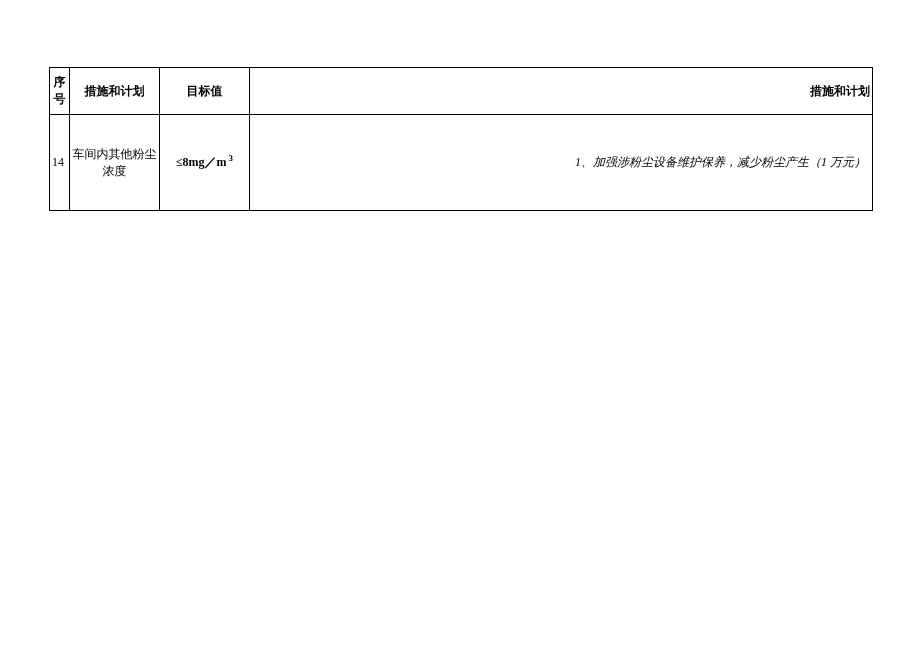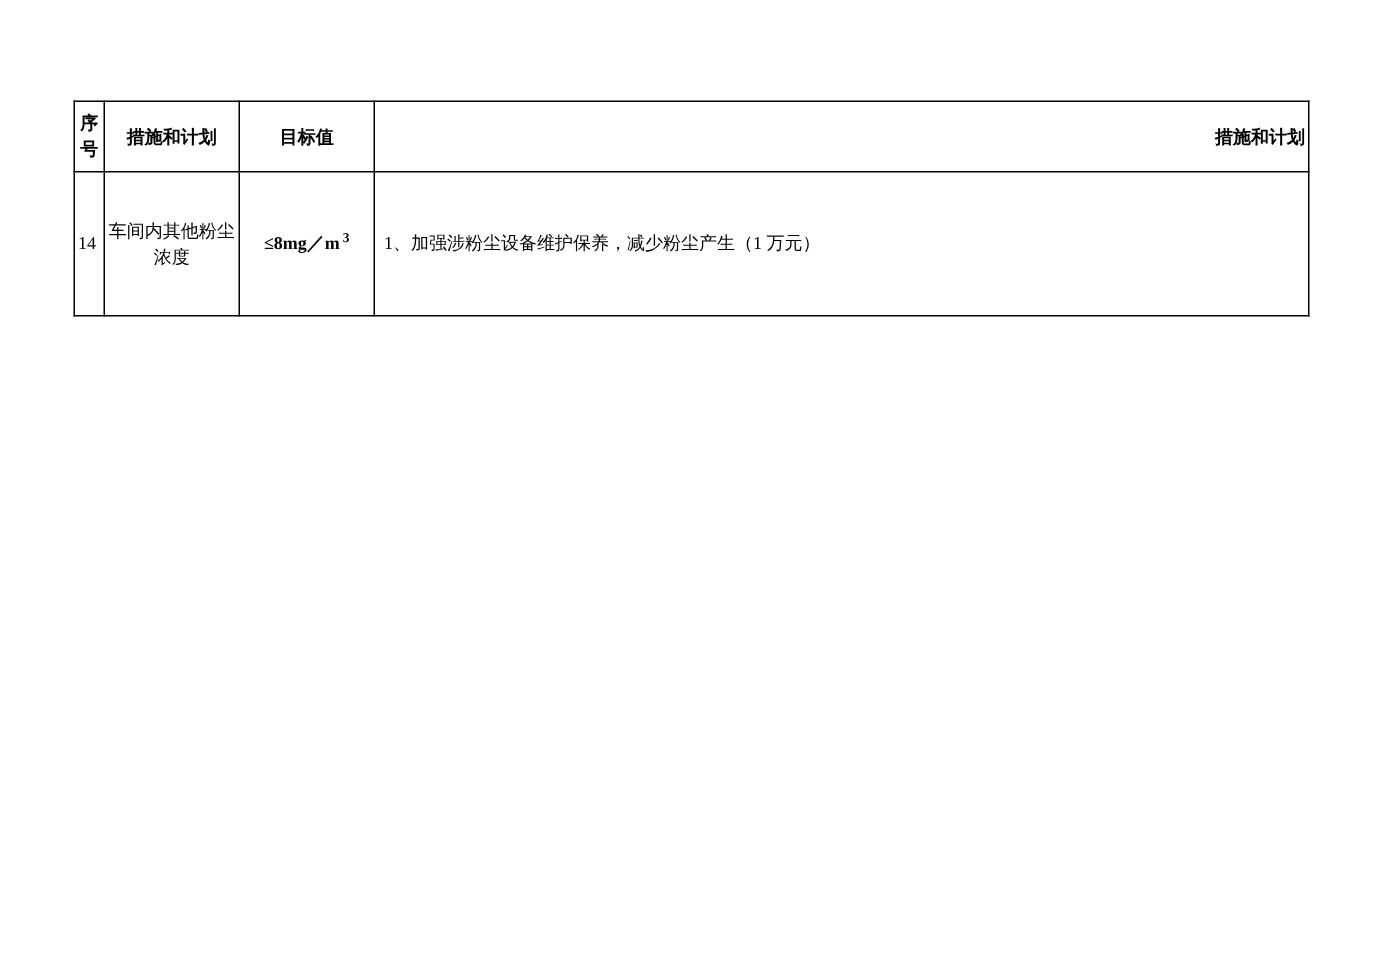--- a/index.html
+++ b/index.html
@@ -58,22 +58,23 @@
       padding: 4px 2px;
       line-height: 1.4;
     }
     td.cell-target {
       text-align: center;
       padding: 4px 2px;
       white-space: nowrap;
       font-weight: bold;
     }
     td.cell-measures {
-      text-align: left;
+      text-align: right;
       padding: 4px 6px;
+      font-style: italic;
     }
     .data-row td {
       height: 96px;
     }
     .sup {
       font-size: 9px;
       vertical-align: super;
       line-height: 0;
     }
   </style>

